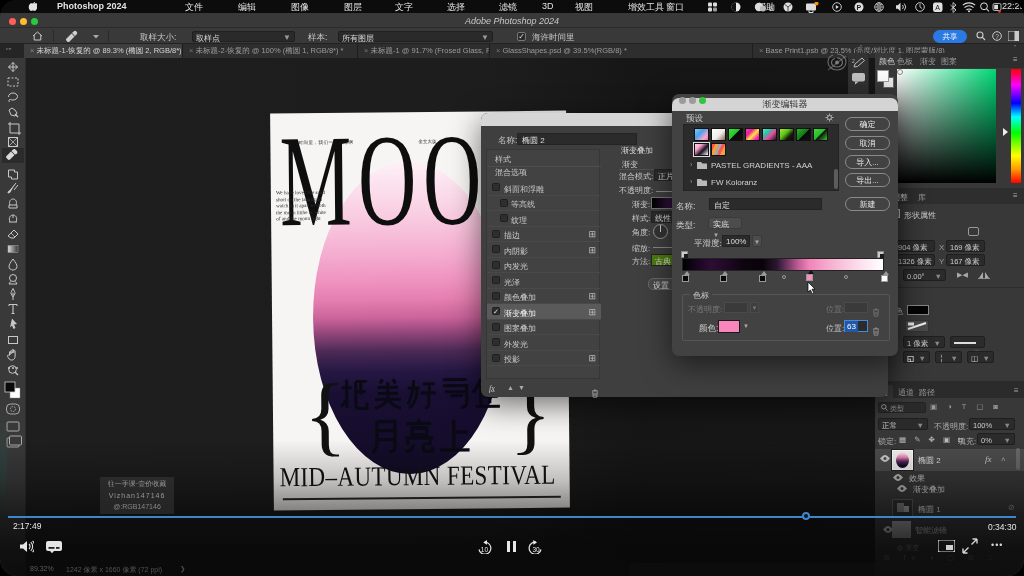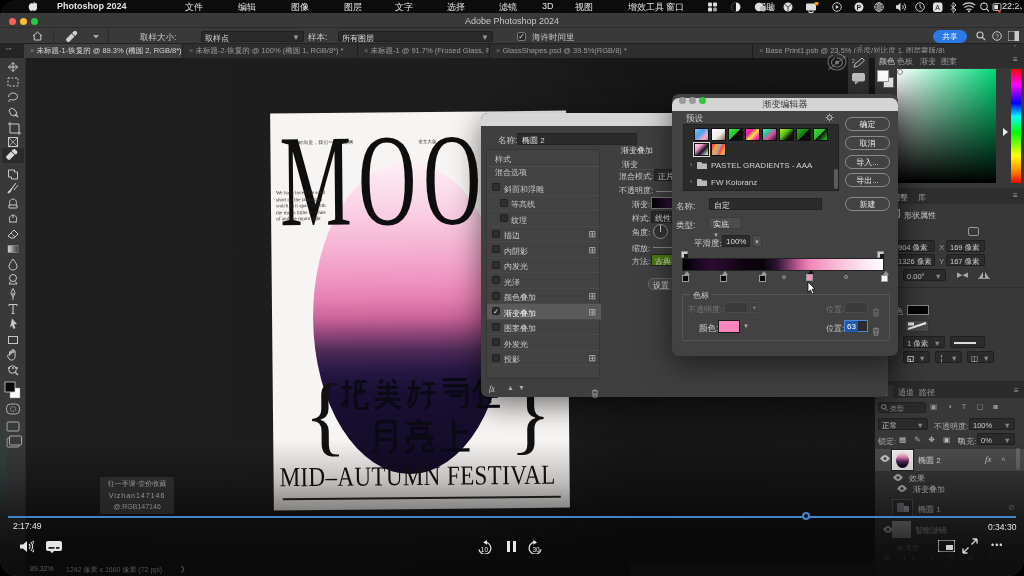--- a/index.html
+++ b/index.html
@@ -3,21 +3,21 @@
 <style>
 html,body{margin:0;padding:0;background:#000;}
 #stage{position:relative;width:1024px;height:576px;overflow:hidden;background:#1e1e1e;font-family:"Liberation Sans",sans-serif;border-radius:17px;-webkit-font-smoothing:antialiased;}
 #stage *{box-sizing:border-box;}
 .abs{position:absolute;}
 
 #menubar{position:absolute;left:0;top:0;width:1024px;height:13px;background:#0c0c0c;color:#e3e3e3;font-size:9px;}
 #menubar .mi{position:absolute;top:1px;white-space:nowrap;}
 #titlebar{position:absolute;left:0;top:13px;width:1024px;height:15px;background:#393939;border-bottom:1px solid #2b2b2b;}
 .tl{position:absolute;top:4.5px;width:7px;height:7px;border-radius:50%;}
-#apptitle{position:absolute;left:0;right:0;top:3px;text-align:center;color:#c7c7c7;font-size:9px;}
+#apptitle{position:absolute;left:0;right:0;top:3px;text-align:center;color:#c7c7c7;font-size:9px;font-style:italic;}
 #optionsbar{position:absolute;left:0;top:28px;width:1024px;height:16px;background:#393939;border-bottom:1px solid #222;color:#c9c9c9;font-size:8.5px;}
 .obfield{position:absolute;top:3px;height:11px;background:#2a2a2a;border:1px solid #1f1f1f;border-radius:2px;color:#ddd;padding:1px 3px;font-size:8px;}
 #tabbar{position:absolute;left:0;top:44px;width:1024px;height:14px;background:#252525;font-size:8px;color:#9b9b9b;}
 .dtab{position:absolute;top:0;height:14px;line-height:14px;padding:0 6px;background:#2e2e2e;border-right:1px solid #1d1d1d;white-space:nowrap;overflow:hidden;font-size:7.5px;}
 .dtab.active{background:#3e3e3e;color:#d6d6d6;}
 
 #toolbar{position:absolute;left:0;top:58px;width:26px;height:518px;background:#393939;border-right:1px solid #2d2d2d;}
 
 #canvas{position:absolute;left:27px;top:58px;width:848px;height:518px;background:linear-gradient(to right,#1e1e1e 0%,#1d1d1d 55%,#161616 72%,#171717 100%);overflow:hidden;}
 #poster{position:absolute;left:245px;top:54px;width:296px;height:397px;background:#f7f5f3;transform:rotate(-0.55deg);overflow:hidden;}
@@ -124,21 +124,21 @@
       </svg>
 <div class="abs" style="left:53px;top:2px;width:1px;height:12px;background:#2a2a2a"></div>
 <svg class="abs" style="left:66px;top:2px" width="12" height="12" viewBox="0 0 12 12">
         <path d="M10.5 1.5c1 1 1 2-.2 3.2L9 6 6 3l1.3-1.3c1.2-1.2 2.2-1.2 3.2-.2zM5.5 3.5l3 3-5.2 5.2c-.5.5-1.3.5-1.8 0l-1.2-1.2c-.5-.5-.5-1.3 0-1.8z" fill="#cfcfcf"></path>
       </svg>
 <svg class="abs" style="left:93px;top:7px" width="6" height="4" viewBox="0 0 6 4">
         <path d="M0 0l3 3.5L6 0z" fill="#aaa"></path>
       </svg>
 <div class="abs" style="left:108px;top:2px;width:1px;height:12px;background:#2a2a2a"></div>
 <div class="abs" style="left:140px;top:4px;">取样大小:</div>
-<div class="obfield" style="left:192px;width:103px;margin-left:9px;">取样点<span style="float:right;color:#999">▼</span></div>
+<div class="obfield" style="left:192px;width:103px;">取样点<span style="float:right;color:#999">▼</span></div>
 <div class="abs" style="left:308px;top:4px;">样本:</div>
 <div class="obfield" style="left:338px;width:155px;">所有图层<span style="float:right;color:#999">▼</span></div>
 <div class="abs" style="left:517px;top:4px;width:9px;height:9px;background:#2a2a2a;border:1px solid #777;border-radius:2px;color:#ddd;font-size:8px;line-height:8px;text-align:center;">✓</div>
 <div class="abs" style="left:532px;top:4px;">海许时间里</div>
 <div class="abs" style="left:933px;top:1.5px;width:34px;height:13px;background:#2b79e4;border-radius:7px;color:#fff;font-size:7.5px;text-align:center;line-height:13px;">共享</div>
 <svg class="abs" style="left:976px;top:3px" width="10" height="10" viewBox="0 0 10 10">
         <circle cx="4" cy="4" r="3" fill="none" stroke="#ccc" stroke-width="1.1"></circle>
         <path d="M6.2 6.2L9 9" stroke="#ccc" stroke-width="1.2"></path>
       </svg>
 <svg class="abs" style="left:992px;top:3px" width="10" height="10" viewBox="0 0 10 10">

